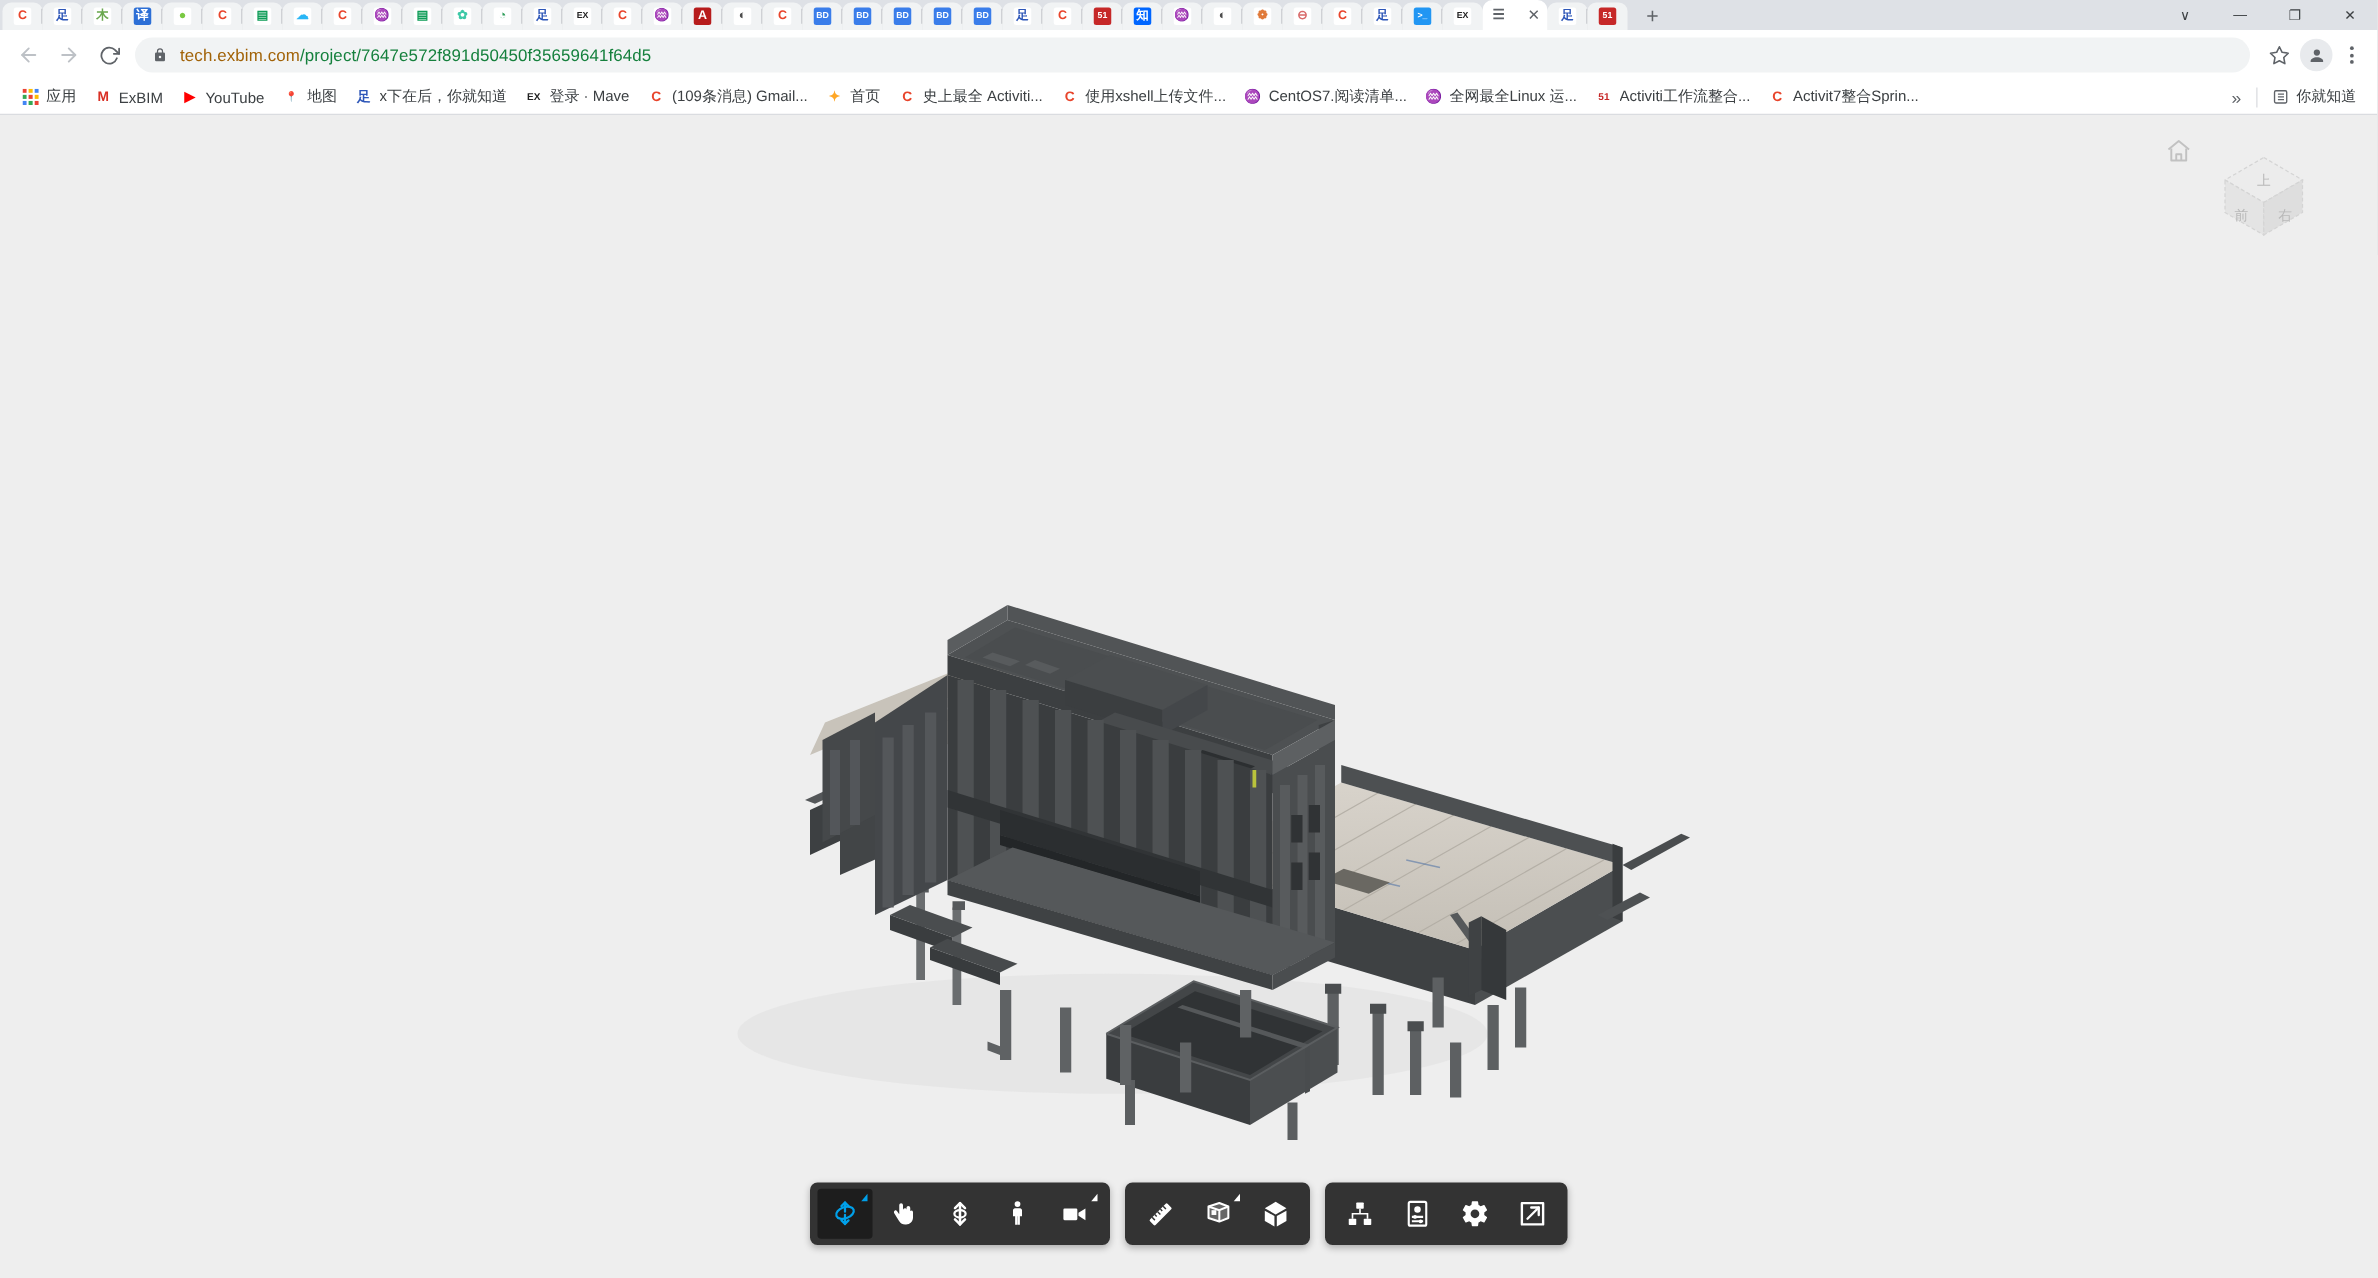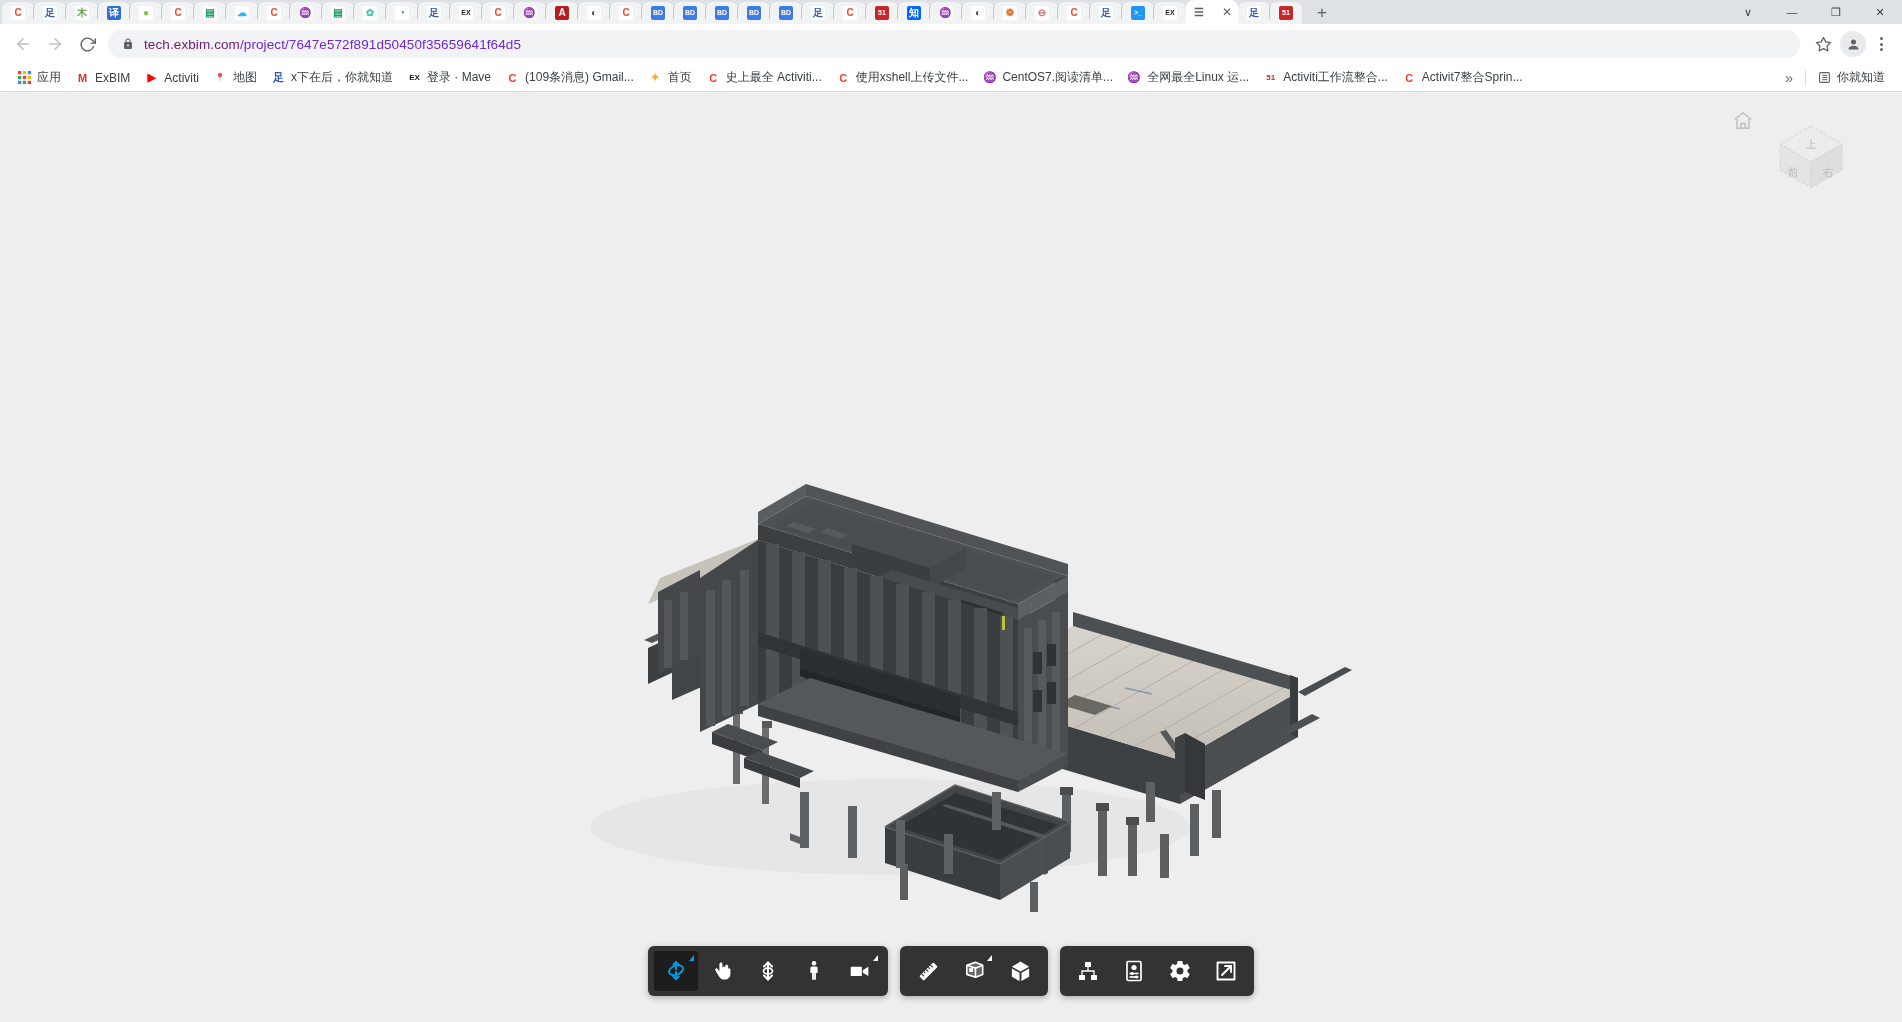--- a/index.html
+++ b/index.html
@@ -69,22 +69,22 @@
     display: flex; align-items: center; justify-content: center;
     color: #5f6368; cursor: pointer; flex: none;
   }
   .navbtn.dim { color: #bdc1c6; }
   .omnibox {
     flex: 1; height: 28px; background: #f1f3f4; border-radius: 14px;
     display: flex; align-items: center; padding: 0 14px;
     margin: 0 6px 0 4px; gap: 10px; cursor: text;
   }
   .omnibox .url { font-size: 13.5px; color: #202124; letter-spacing: .1px; white-space: nowrap; }
-  .omnibox .url .host { color: #701a75; }
-  .omnibox .url .path { color: #6d28d9; }
+  .omnibox .url .host { color: #a16207; }
+  .omnibox .url .path { color: #15803d; }
   .tb-right { display: flex; align-items: center; gap: 2px; }
   .avatar-btn {
     width: 26px; height: 26px; border-radius: 50%; background: #e8eaed;
     display: flex; align-items: center; justify-content: center; cursor: pointer;
   }
   .kebab { width: 26px; display:flex; flex-direction:column; align-items:center; gap:2.5px; cursor:pointer; }
   .kebab i { width: 3px; height: 3px; border-radius: 50%; background: #5f6368; display:block; }
 
   
   .bookmarks {
@@ -354,21 +354,21 @@
       </span>
       <span class="bm-label">应用</span>
     </div>
     <div id="bm-list" style="display:flex;align-items:center;">
         <div class="bm">
           <span class="bm-ico" style="color: rgb(217, 48, 37); font-weight: bold; font-size: 11px;">M</span>
           <span class="bm-label">ExBIM</span>
         </div>
         <div class="bm">
           <span class="bm-ico" style="color: rgb(255, 0, 0); font-weight: bold; font-size: 11px;">▶</span>
-          <span class="bm-label">Activiti</span>
+          <span class="bm-label">YouTube</span>
         </div>
         <div class="bm">
           <span class="bm-ico" style="color: rgb(52, 168, 83); font-weight: bold; font-size: 8px;">📍</span>
           <span class="bm-label">地图</span>
         </div>
         <div class="bm">
           <span class="bm-ico" style="color: rgb(45, 86, 184); font-weight: bold; font-size: 11px;">足</span>
           <span class="bm-label">x下在后，你就知道</span>
         </div>
         <div class="bm">

